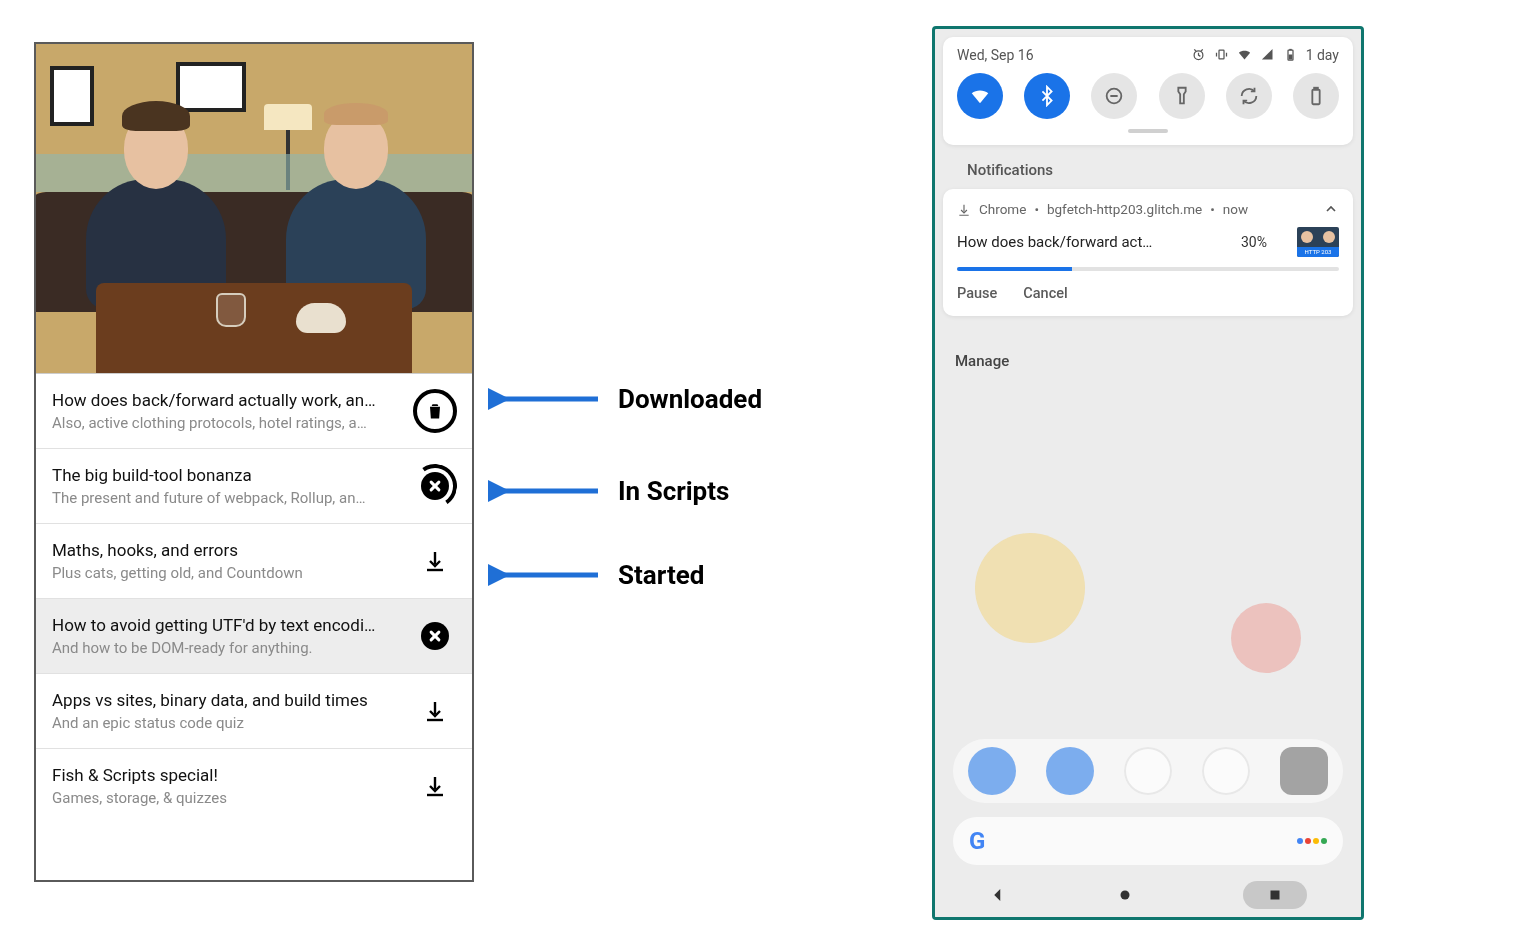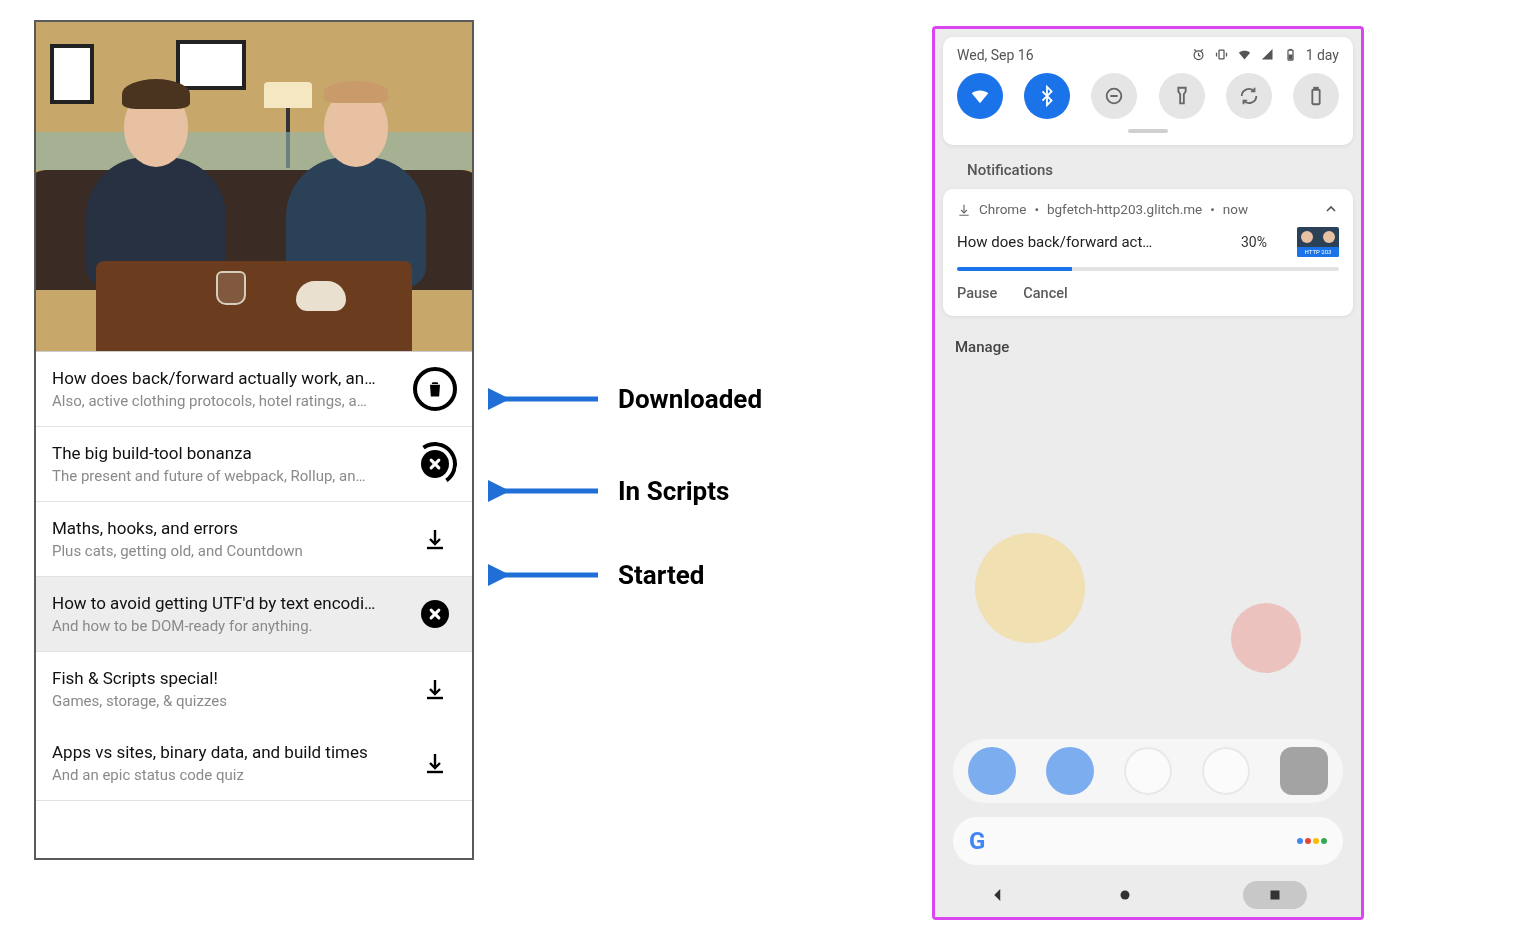--- a/index.html
+++ b/index.html
@@ -8,21 +8,21 @@
     background: #fff;
     width: 1524px;
     height: 944px;
     position: relative;
     overflow: hidden;
   }
 
   
   .left-panel {
     position: absolute;
-    left: 34px; top: 20px;
+    left: 34px; top: 42px;
     width: 440px; height: 840px;
     border: 2px solid #5a5a5a;
     background: #fff;
     display: flex;
     flex-direction: column;
     overflow: hidden;
   }
   .hero-img {
     width: 100%;
     height: 330px;
@@ -101,21 +101,21 @@
   
   .annot { position:absolute; display:flex; align-items:center; }
   .annot svg { flex-shrink:0; }
   .annot-label { font-size:26px; font-weight:700; color:#000; margin-left:20px; white-space:nowrap; }
 
   
   .phone {
     position:absolute;
     left: 932px; top: 26px;
     width: 432px; height: 894px;
-    border: 3px solid #d946ef;
+    border: 3px solid #0f766e;
     border-radius: 4px;
     background: #ececec;
     overflow:hidden;
   }
   .qs-card {
     margin:8px 8px 0 8px;
     background:#fff;
     border-radius:10px;
     padding:10px 14px 12px 14px;
     box-shadow:0 1px 4px rgba(0,0,0,.08);
@@ -143,21 +143,21 @@
   .notif-title { flex:1; font-size:15px; color:#222; white-space:nowrap; overflow:hidden; text-overflow:ellipsis; }
   .notif-pct { font-size:14px; color:#333; margin-right:20px; }
   .thumb { width:42px; height:30px; background:#2b4158; border-radius:2px; position:relative; overflow:hidden; }
   .thumb::after{content:"";position:absolute;left:4px;top:4px;width:12px;height:12px;background:#e7c1a1;border-radius:50%;}
   .thumb::before{content:"";position:absolute;right:4px;top:4px;width:12px;height:12px;background:#e7c1a1;border-radius:50%;}
   .thumb-label{position:absolute;left:0;right:0;bottom:0;height:10px;background:#1a73e8;font-size:6px;color:#fff;text-align:center;line-height:10px;}
   .progressbar { height:4px; background:#e2e2e2; border-radius:2px; margin-top:10px; position:relative; overflow:hidden; }
   .progressbar .fill { position:absolute; left:0; top:0; bottom:0; width:30%; background:#1a73e8; }
   .notif-actions { display:flex; gap:26px; margin-top:14px; color:#5b5b5b; font-size:14.5px; font-weight:500;text-align:right; }
 
-  .manage { color:#444; font-size:15px; padding:22px 20px; font-weight:500; }
+  .manage { color:#444; font-size:15px; padding:36px 20px; font-weight:500; }
 
   
   .home-blur { position:absolute; left:0; right:0; bottom:44px; height:270px; pointer-events:none; }
   .dock { position:absolute; left:18px; right:18px; bottom:70px; height:64px; background:rgba(255,255,255,.55); border-radius:34px; display:flex; justify-content:space-around; align-items:center; }
   .app { width:48px; height:48px; border-radius:50%; opacity:.6; }
   .app.phone-a{background:#2b7de9;}
   .app.msg{background:#2b7de9;}
   .app.play{background:#fff;box-shadow:inset 0 0 0 2px #e0e0e0;}
   .app.chrome{background:#fff;box-shadow:inset 0 0 0 2px #e0e0e0;}
   .app.cam{background:#6d6d6d;border-radius:12px;}
@@ -244,38 +244,38 @@
   <div class="item-row highlight">
     <div class="item-text">
       <div class="item-title">How to avoid getting UTF'd by text encodi…</div>
       <div class="item-sub">And how to be DOM-ready for anything.</div>
     </div>
     <div class="action">
       <div class="x-circle"></div>
     </div>
   </div>
 
-  <div class="item-row" style="border-bottom:none">
-    <div class="item-text">
-      <div class="item-title">Fish &amp; Scripts special!</div>
-      <div class="item-sub">Games, storage, &amp; quizzes</div>
+  <div class="item-row">
+    <div class="item-text">
+      <div class="item-title">Apps vs sites, binary data, and build times</div>
+      <div class="item-sub">And an epic status code quiz</div>
     </div>
     <div class="action dl-icon">
       <svg viewBox="0 0 24 24" fill="none" stroke="#000" stroke-width="2.4">
         <path d="M12 3v12"></path>
           <path d="M7 12l5 5 5-5"></path>
           <path d="M4 21h16"></path>
       </svg>
     </div>
   </div>
 
-  <div class="item-row">
-    <div class="item-text">
-      <div class="item-title">Apps vs sites, binary data, and build times</div>
-      <div class="item-sub">And an epic status code quiz</div>
+  <div class="item-row" style="border-bottom:none">
+    <div class="item-text">
+      <div class="item-title">Fish &amp; Scripts special!</div>
+      <div class="item-sub">Games, storage, &amp; quizzes</div>
     </div>
     <div class="action dl-icon">
       <svg viewBox="0 0 24 24" fill="none" stroke="#000" stroke-width="2.4">
         <path d="M12 3v12"></path>
           <path d="M7 12l5 5 5-5"></path>
           <path d="M4 21h16"></path>
       </svg>
     </div>
   </div>
 </div>

